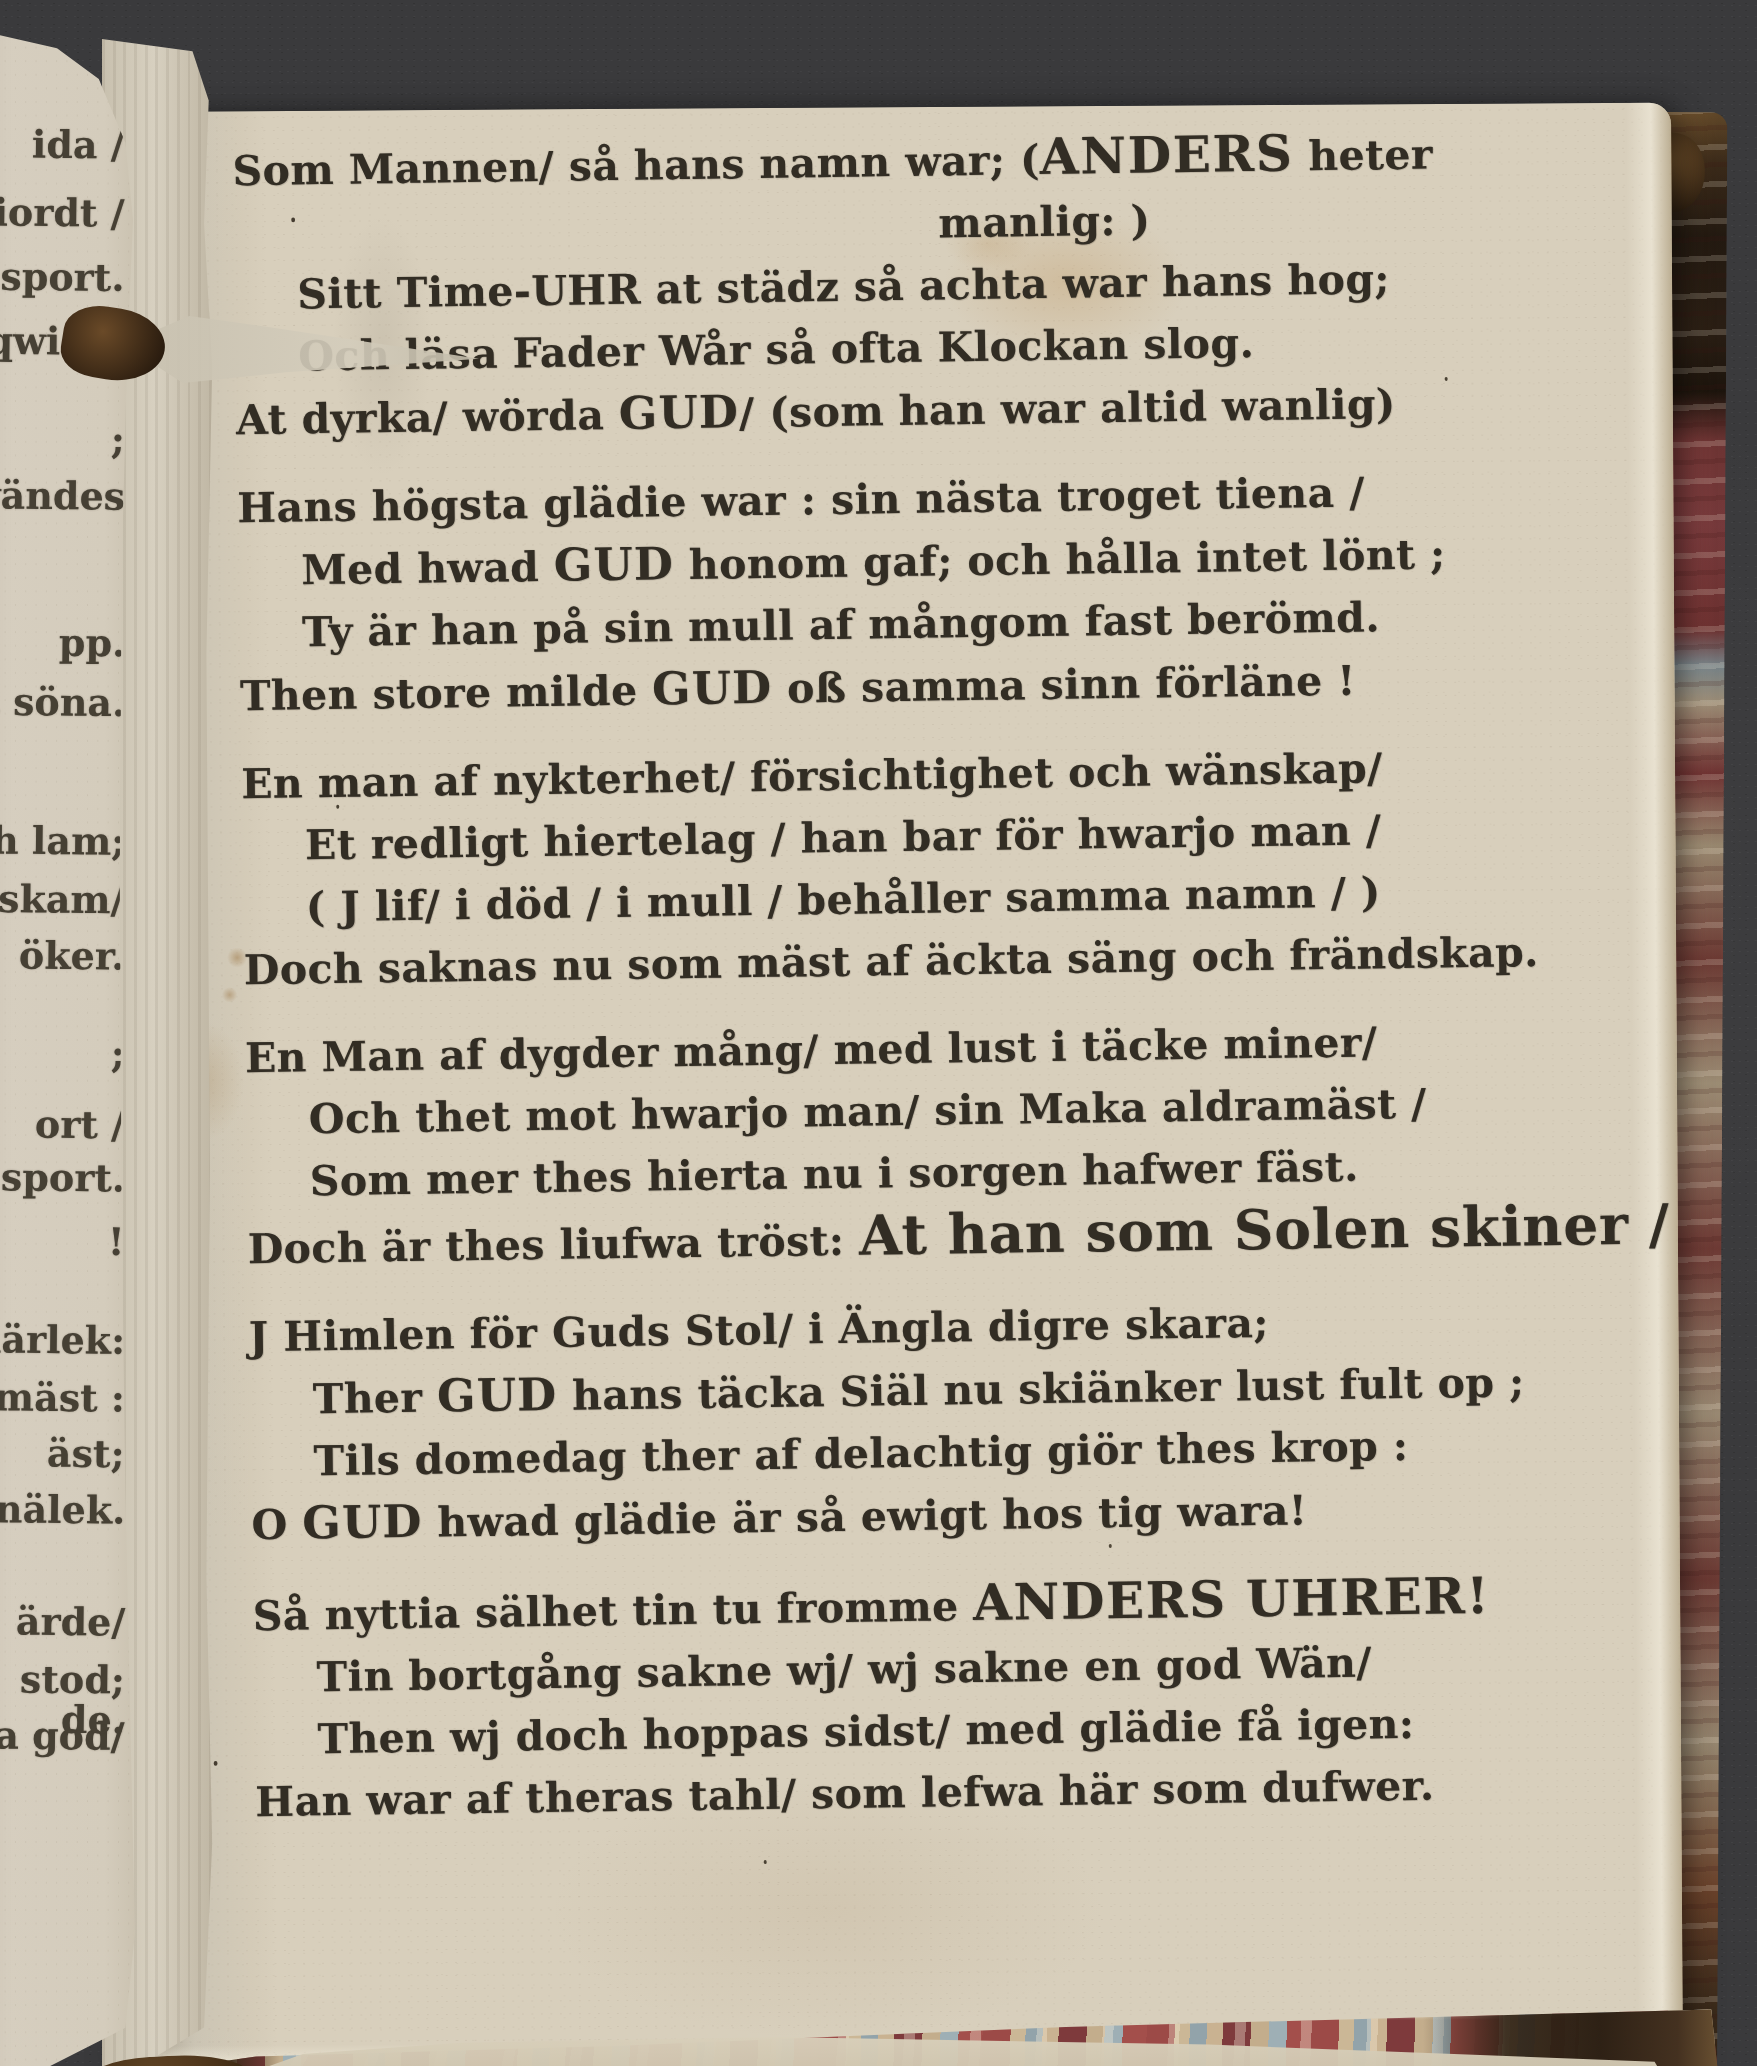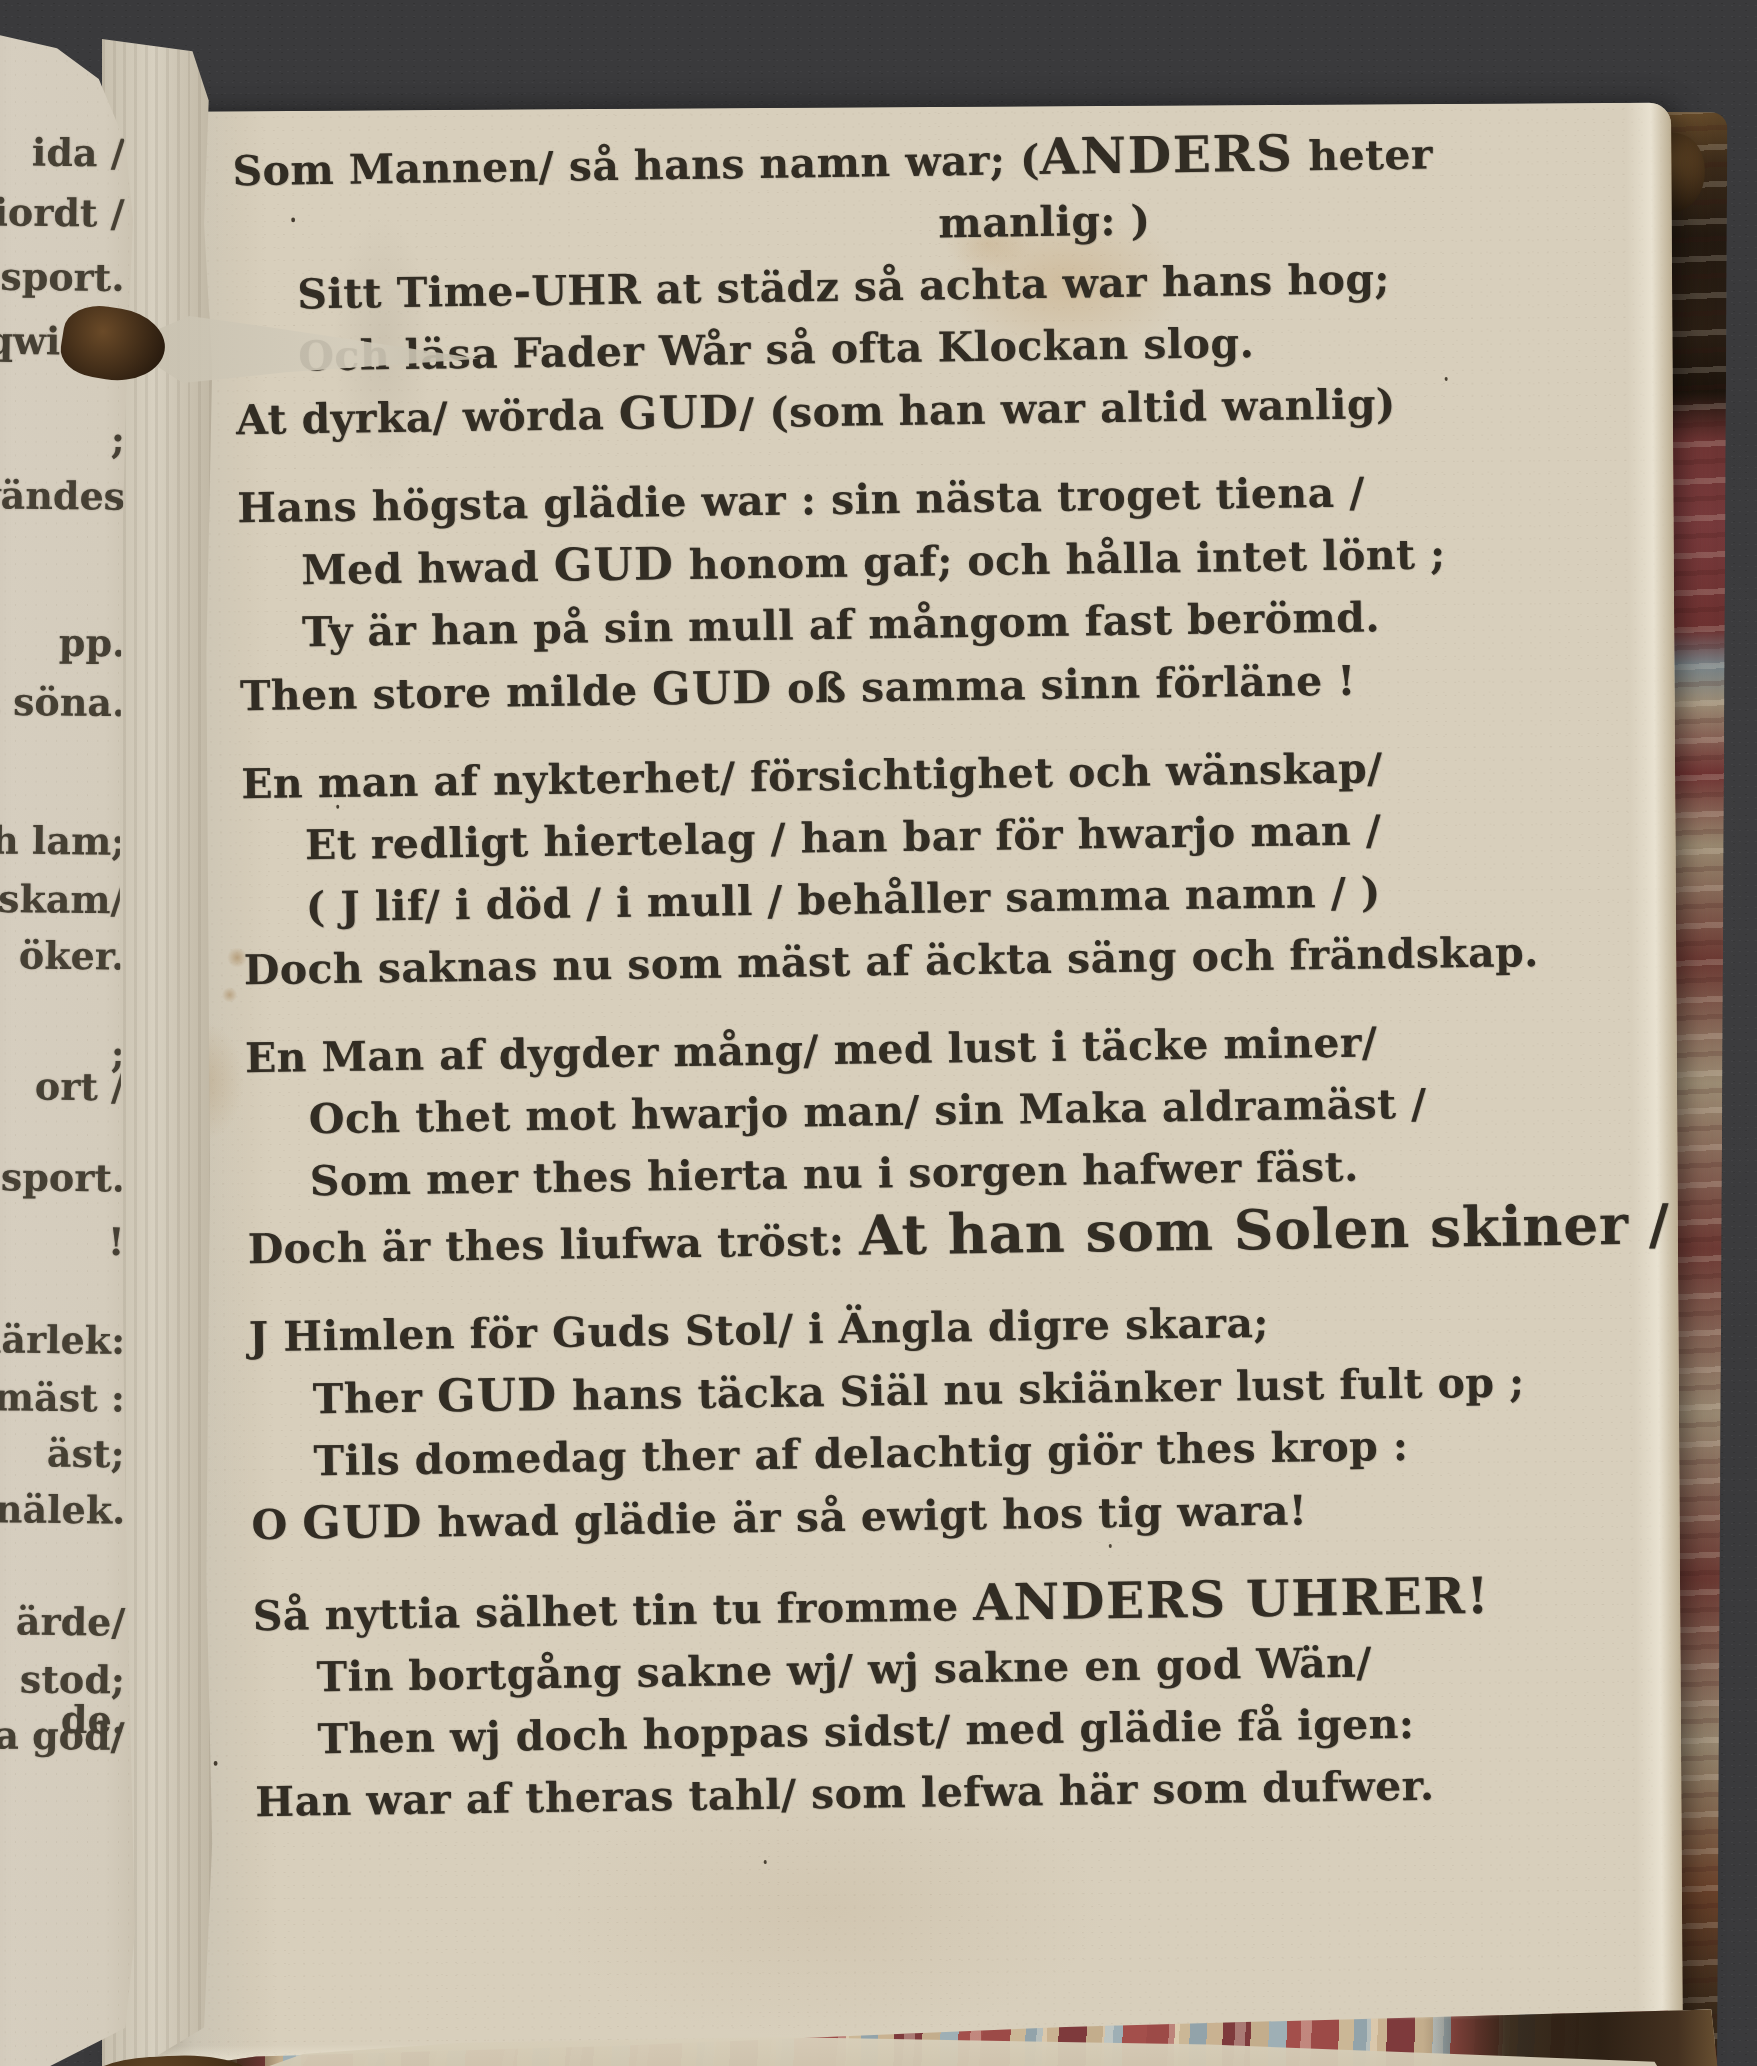--- a/index.html
+++ b/index.html
@@ -174,33 +174,33 @@
           <div class="poem-line ind"><span>Then wj doch hoppas sidst/ med glädie få igen:</span></div>
           <div class="poem-line"><span>Han war af theras tahl/ som lefwa här som dufwer.</span></div>
         </div>
       </div>
     <div class="speck"></div>
   </div>
 
   <div class="spine-paper"></div>
   <div class="gutter-sliver"></div>
   <div class="left-page" id="left-page">
-      <div class="frag" style="top: 132px;">ida /</div>
+      <div class="frag" style="top: 124px;">ida /</div>
       <div class="frag" style="top: 192px;">giordt /</div>
       <div class="frag" style="top: 256px;">er sport.</div>
       <div class="frag" style="top: 320px;">lig qwida.</div>
       <div class="frag" style="top: 419px;">;</div>
       <div class="frag" style="top: 475px;">wändes</div>
       <div class="frag" style="top: 622px;">pp.</div>
       <div class="frag" style="top: 681px;">nart söna.</div>
       <div class="frag" style="top: 820px;">ch lam;</div>
       <div class="frag" style="top: 878px;">d och skam/</div>
       <div class="frag" style="top: 935px;">öker.</div>
       <div class="frag" style="top: 1033px;">;</div>
-      <div class="frag" style="top: 1066px; text-align: center;">ort /</div>
+      <div class="frag" style="top: 1104px; text-align: center;">ort /</div>
       <div class="frag" style="top: 1157px;">sport.</div>
       <div class="frag" style="top: 1221px;">!</div>
       <div class="frag" style="top: 1319px;">Kiärlek:</div>
       <div class="frag" style="top: 1377px;">mäst :</div>
       <div class="frag" style="top: 1433px;">äst;</div>
       <div class="frag" style="top: 1489px;">nälek.</div>
       <div class="frag" style="top: 1601px;">ärde/</div>
       <div class="frag" style="top: 1659px;">stod;</div>
       <div class="frag" style="top: 1715px;">ka god/</div>
       <div class="frag" style="top: 1699px;">de.</div>

